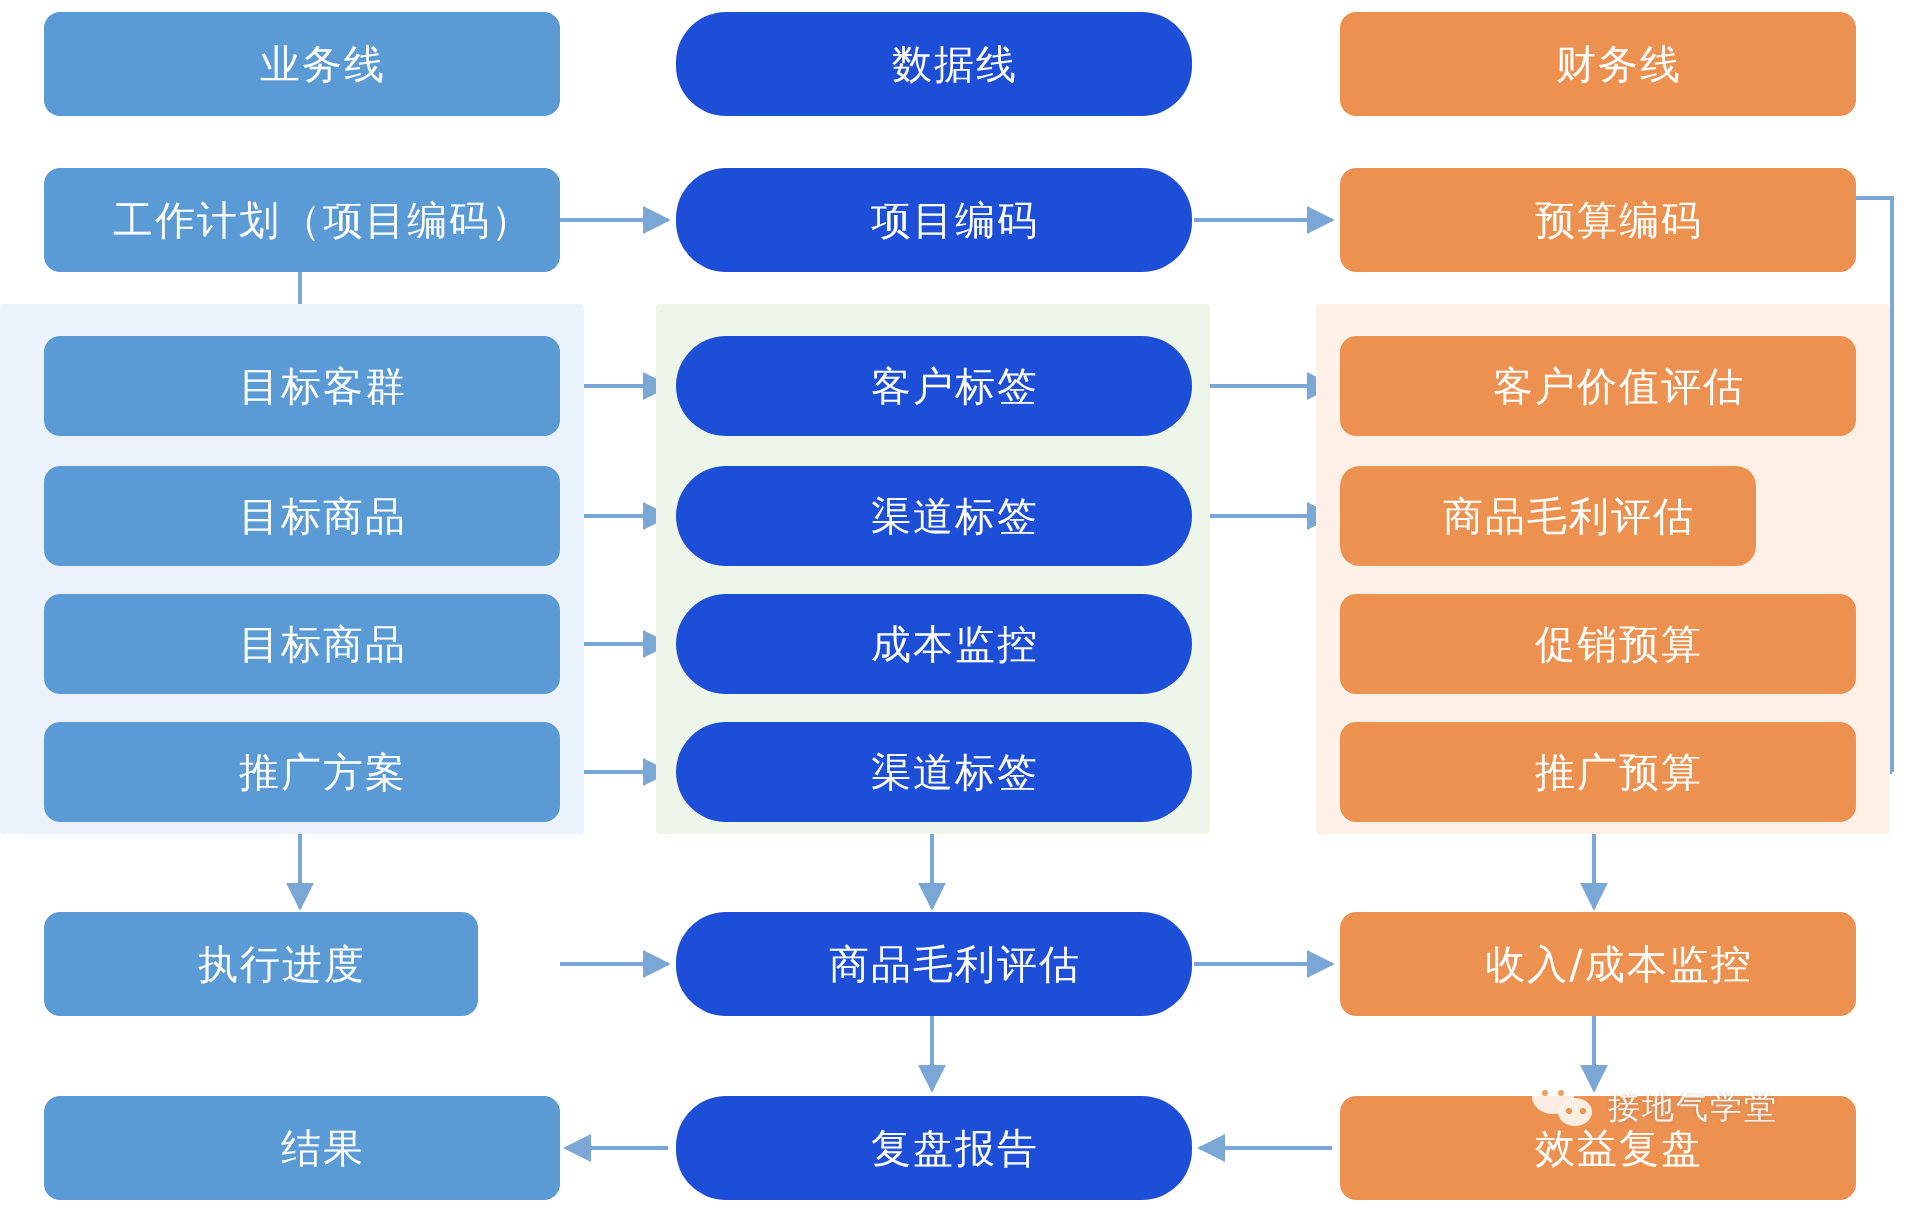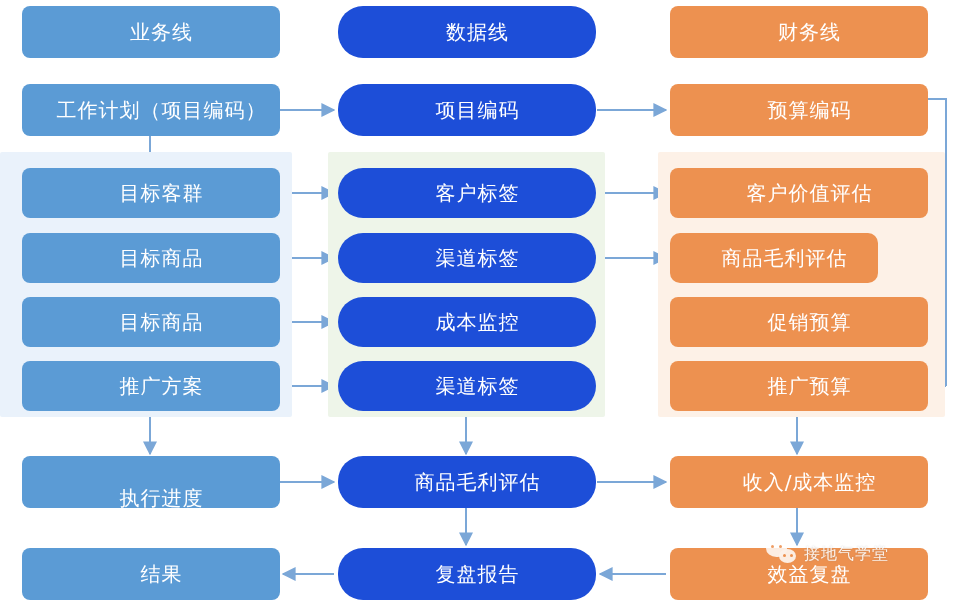--- a/index.html
+++ b/index.html
@@ -209,21 +209,21 @@
   <div class="node blue" style="left:22px; top:361px; width:258px; height:50px;">
     <span class="node-label">推广方案</span>
   </div>
   <div class="node green" style="left:338px; top:361px; width:258px; height:50px;">
     <span class="node-label">渠道标签</span>
   </div>
   <div class="node orange" style="left:670px; top:361px; width:258px; height:50px;text-align:center;">
     <span class="node-label">推广预算</span>
   </div>
 
-  <div class="node blue" style="left:22px; top:456px; width:258px; height:52px;align-items:flex-end;">
+  <div class="node blue" style="left:22px; top:456px; width:217px; height:52px;">
     <span class="node-label">执行进度</span>
   </div>
   <div class="node green" style="left:338px; top:456px; width:258px; height:52px;">
     <span class="node-label">商品毛利评估</span>
   </div>
   <div class="node orange" style="left:670px; top:456px; width:258px; height:52px;">
     <span class="node-label">收入/成本监控</span>
   </div>
 
   <div class="node blue" style="left:22px; top:548px; width:258px; height:52px;">

